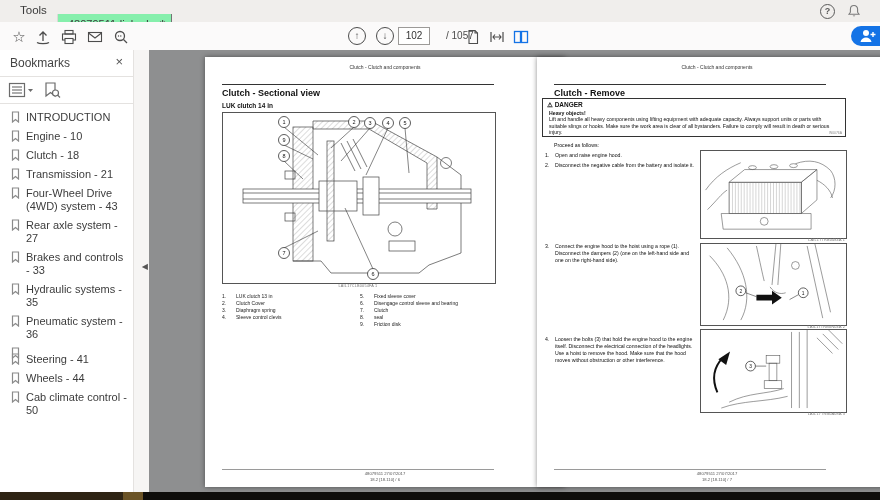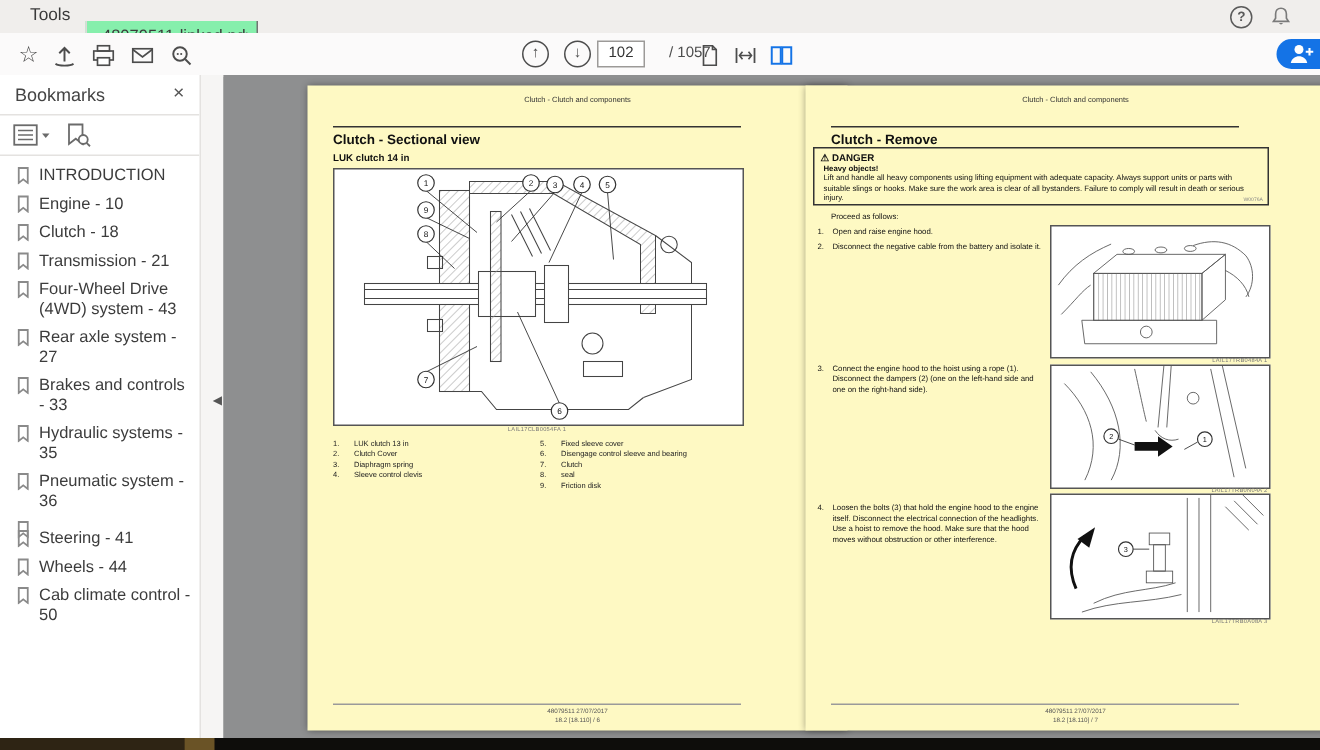--- a/index.html
+++ b/index.html
@@ -38,21 +38,21 @@
   .sb-div2{position:absolute;left:0;right:0;top:53px;border-top:1px solid #e4e2e0;}
   .sb-tool{position:absolute;top:31px;cursor:pointer;}
   .bmlist{position:absolute;top:58px;left:0;right:0;}
   .bm{position:relative;padding:3px 4px 3px 26px;font-size:11px;line-height:13px;color:#3c3c3c;cursor:pointer;}
   .bm svg{position:absolute;left:11px;top:3px;}
   .splitter{position:absolute;top:50px;left:134px;width:15px;bottom:8px;background:#f6f5f4;}
   .collapse{position:absolute;right:1px;top:212px;font-size:8px;color:#555;cursor:pointer;}
 
   
   .docarea{position:absolute;top:50px;left:149px;right:0;bottom:8px;background:#8e8f90;}
-  .page{position:absolute;top:7px;width:360px;height:430px;background:#fef9c3;box-shadow:0 0 5px rgba(0,0,0,.45);}
+  .page{position:absolute;top:7px;width:360px;height:430px;background:#ffffff;box-shadow:0 0 5px rgba(0,0,0,.45);}
   .pg-left{left:56px;}  .pg-right{left:388px;}
   .runhead{position:absolute;top:7px;left:0;width:100%;text-align:center;font-size:5px;color:#333;}
   .toprule{position:absolute;top:27px;left:17px;width:272px;border-top:1px solid #333;}
   .pg-title{position:absolute;top:31px;left:17px;font-size:9px;font-weight:bold;color:#111;}
   .pg-sub{position:absolute;top:45px;left:17px;font-size:6.5px;font-weight:bold;color:#111;}
   .figframe{position:absolute;border:1px solid #555;background:#fff;}
   .figcap{position:absolute;font-size:3.8px;color:#777;letter-spacing:.2px;}
   .legend-row{position:absolute;font-size:5px;color:#222;}
   .legend-row .n{display:inline-block;width:14px;}
   .footrule{position:absolute;top:412px;left:17px;width:272px;border-top:1.5px solid #9a9a9a;}

